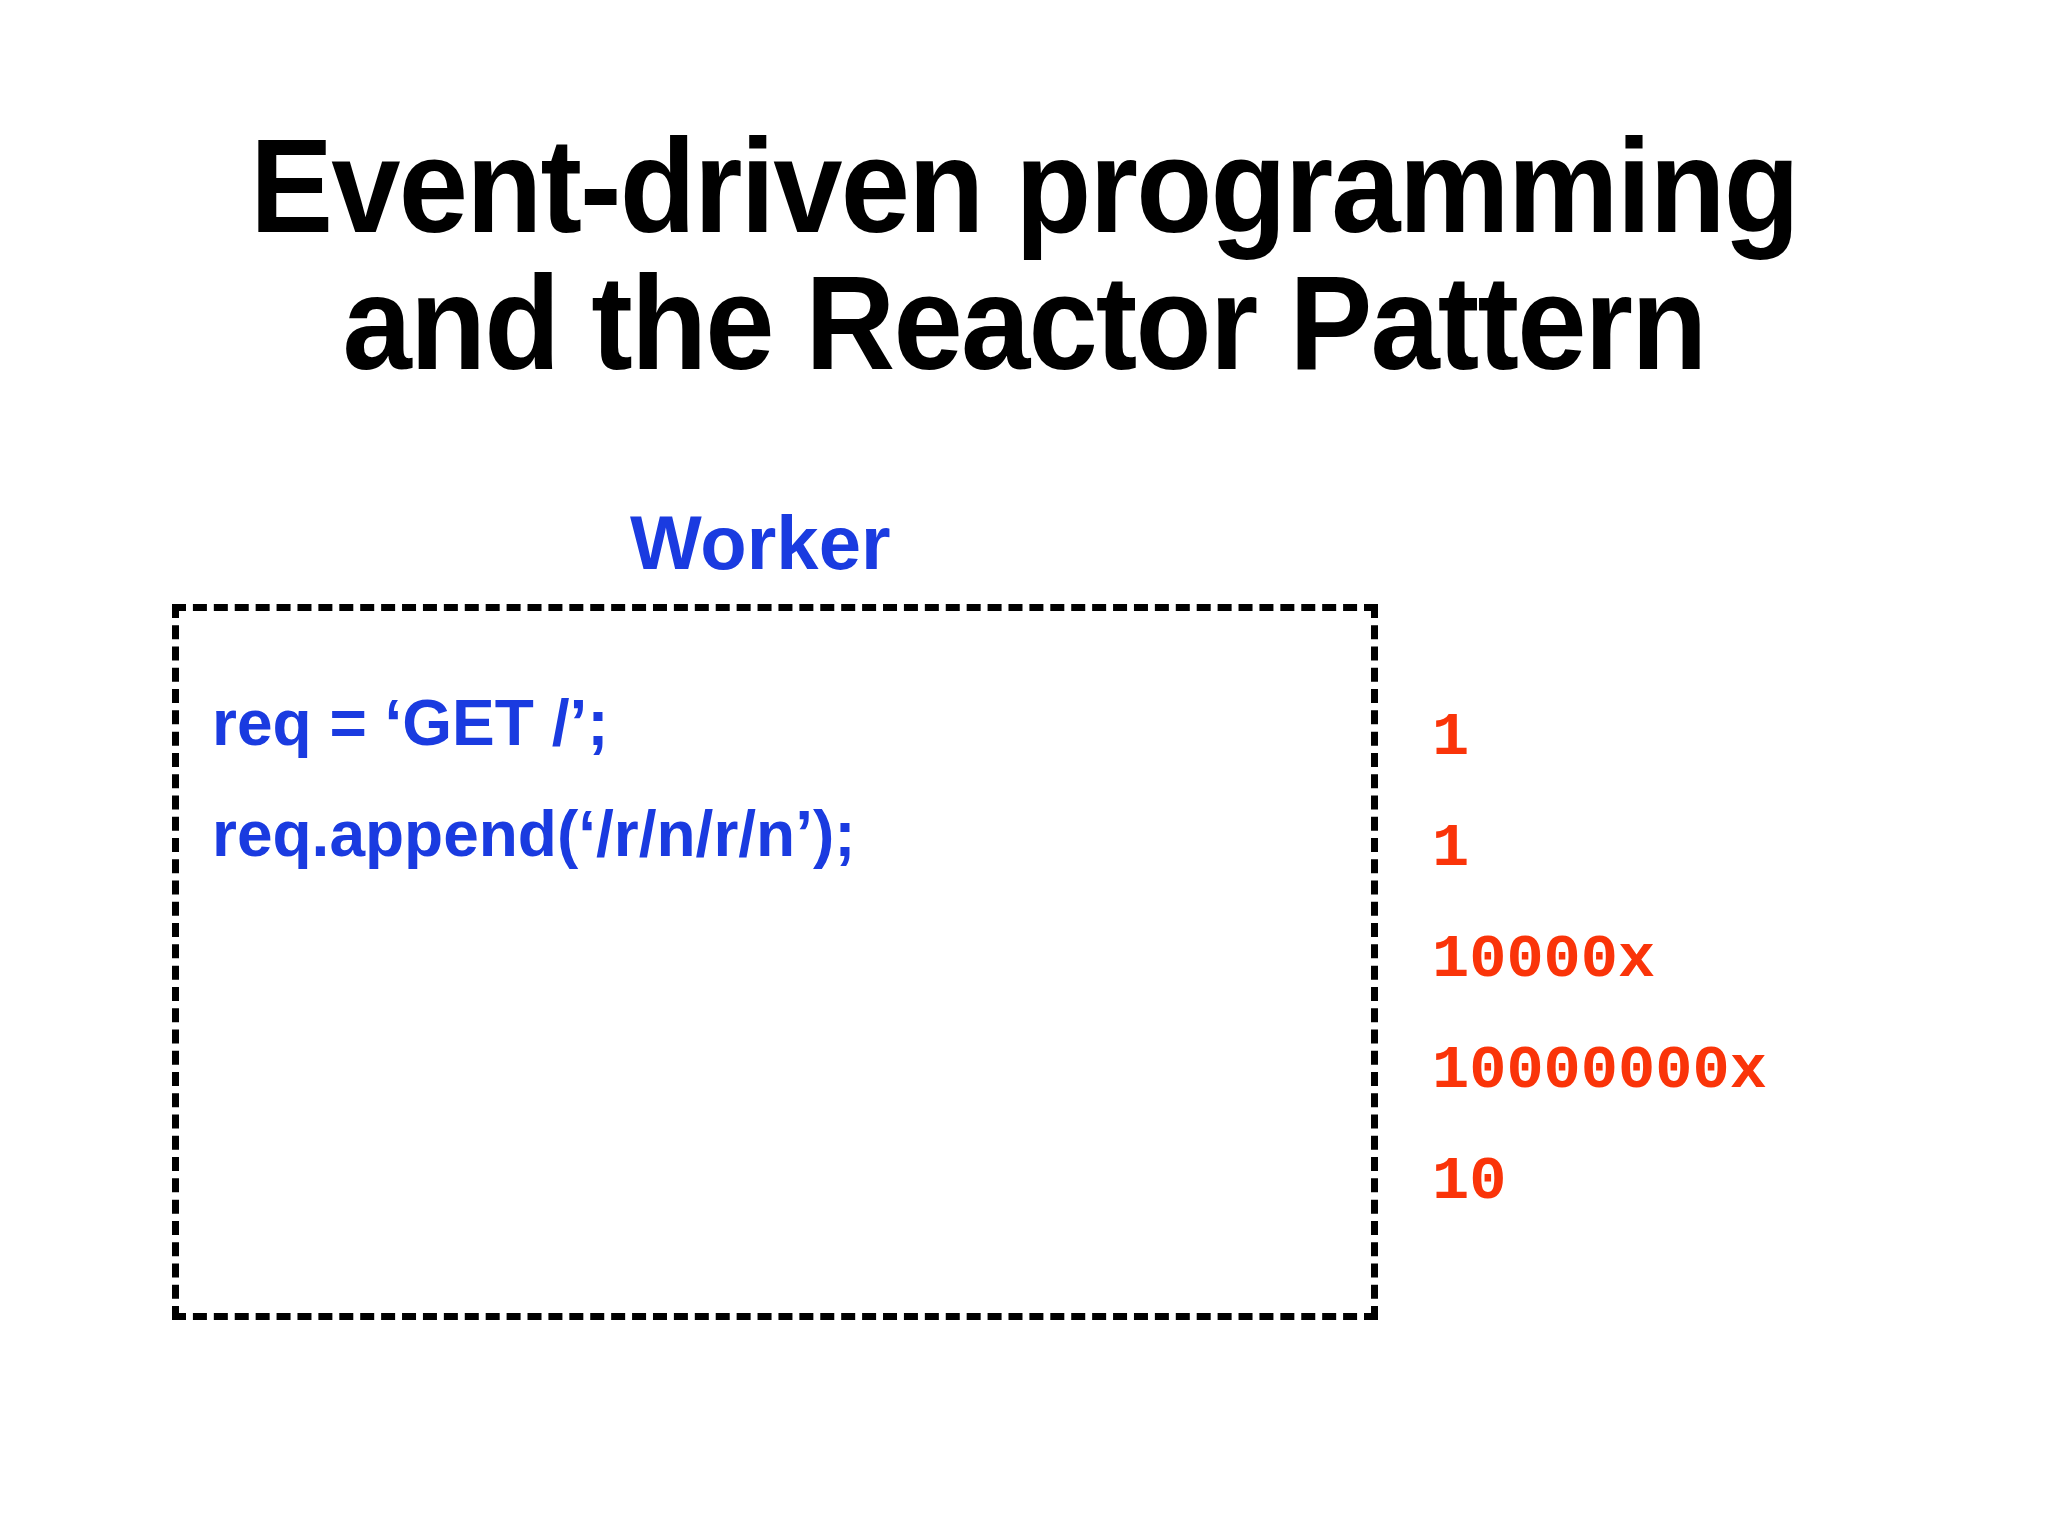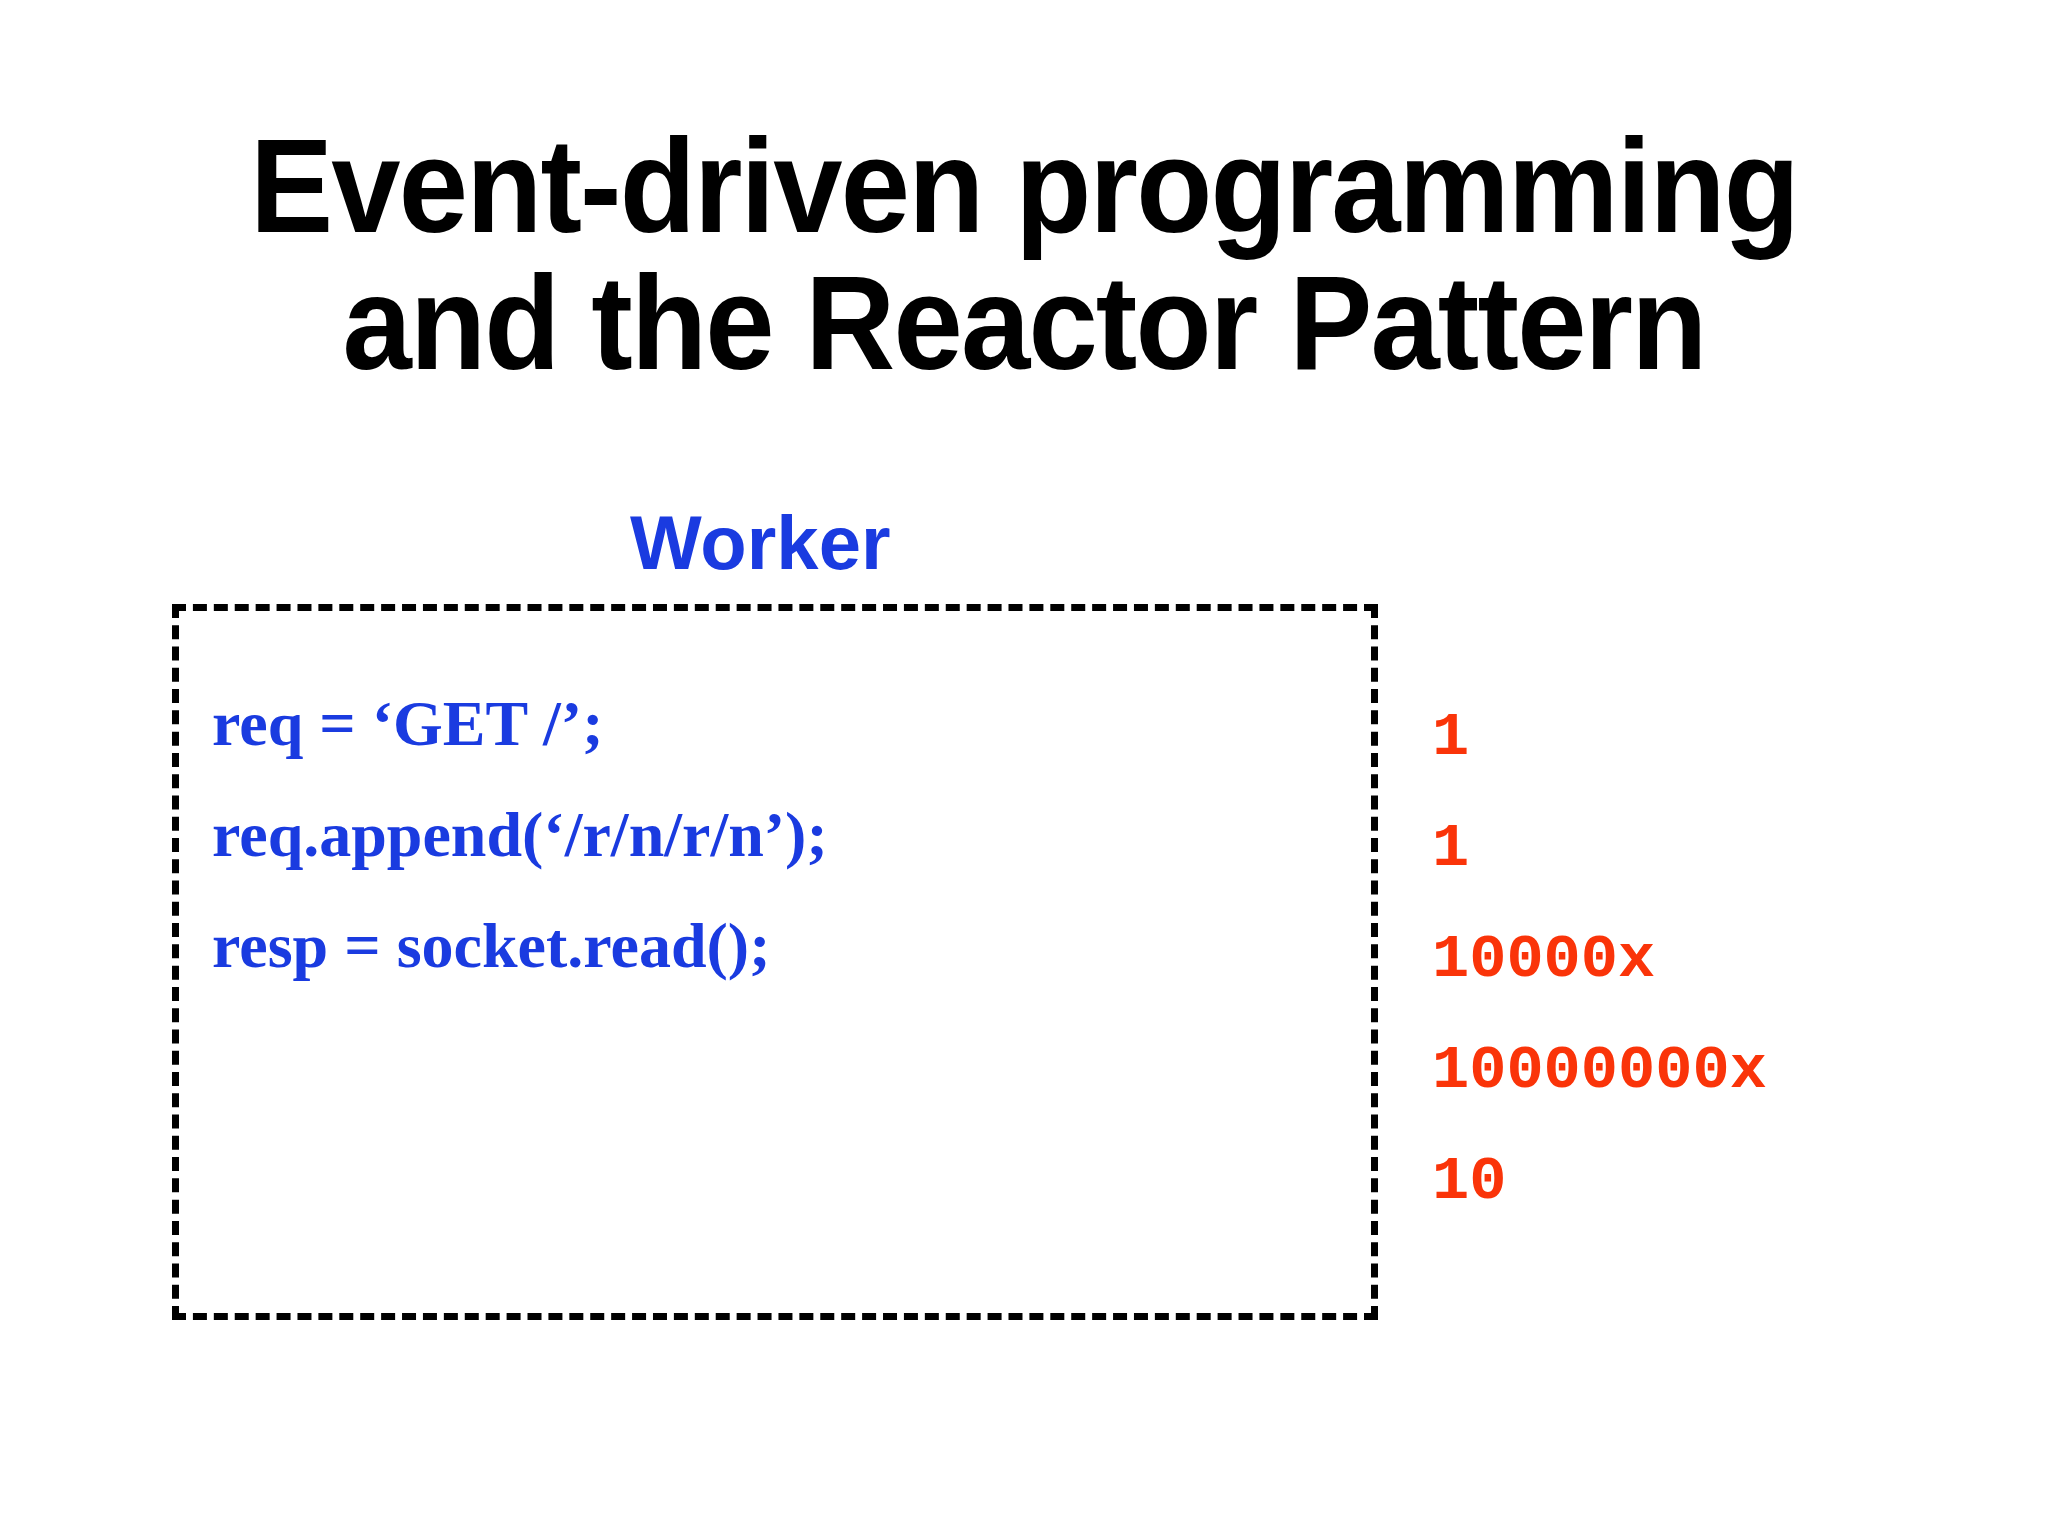--- a/index.html
+++ b/index.html
@@ -94,21 +94,21 @@
     width: 1160px;
   }
   .code-row {
     position: relative;
     height: 111px;
   }
   .code-text {
     position: absolute;
     left: 0;
     top: 0;
-    font-family: Liberation Serif, serif;
+    font-family: Liberation Sans, sans-serif;
     font-weight: bold;
     font-size: 64px;
     line-height: 111px;
     color: #1a3be0;
     white-space: pre;
     letter-spacing: 0px;
   }
 
   
   .time-list {
@@ -149,23 +149,20 @@
 
   <div class="code-box"></div>
 
   <div class="code-list">
     <div class="code-row">
       <span class="code-text">req = ‘GET /’;</span>
     </div>
     <div class="code-row">
       <span class="code-text">req.append(‘/r/n/r/n’);</span>
     </div>
-    <div class="code-row">
-      <span class="code-text">resp = socket.read();</span>
-    </div>
   </div>
 
   <div class="time-list">
     <div class="time-row">
       <span class="time-text">1</span>
     </div>
     <div class="time-row">
       <span class="time-text">1</span>
     </div>
     <div class="time-row">

